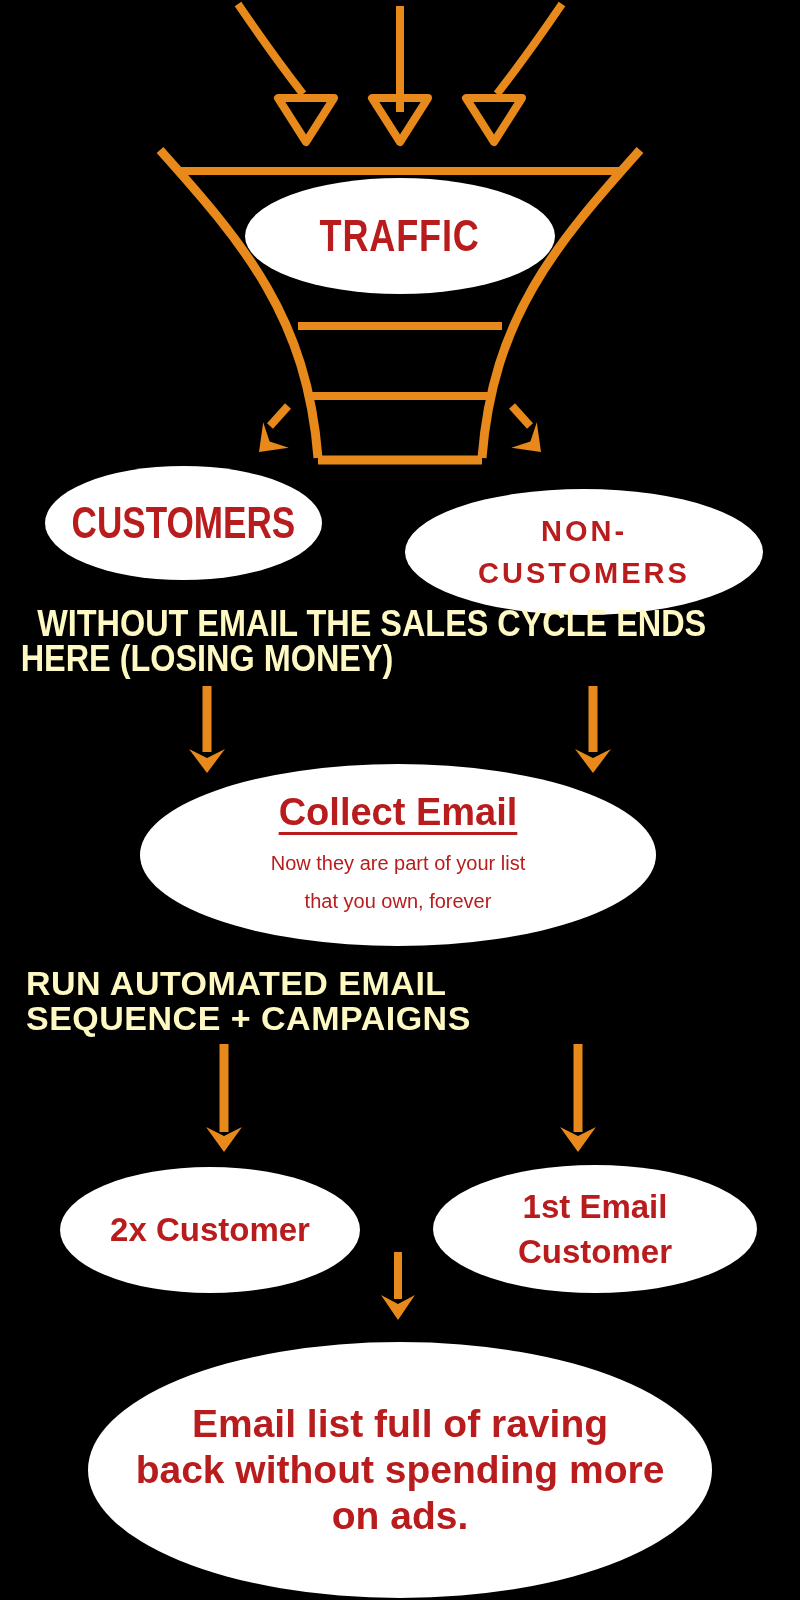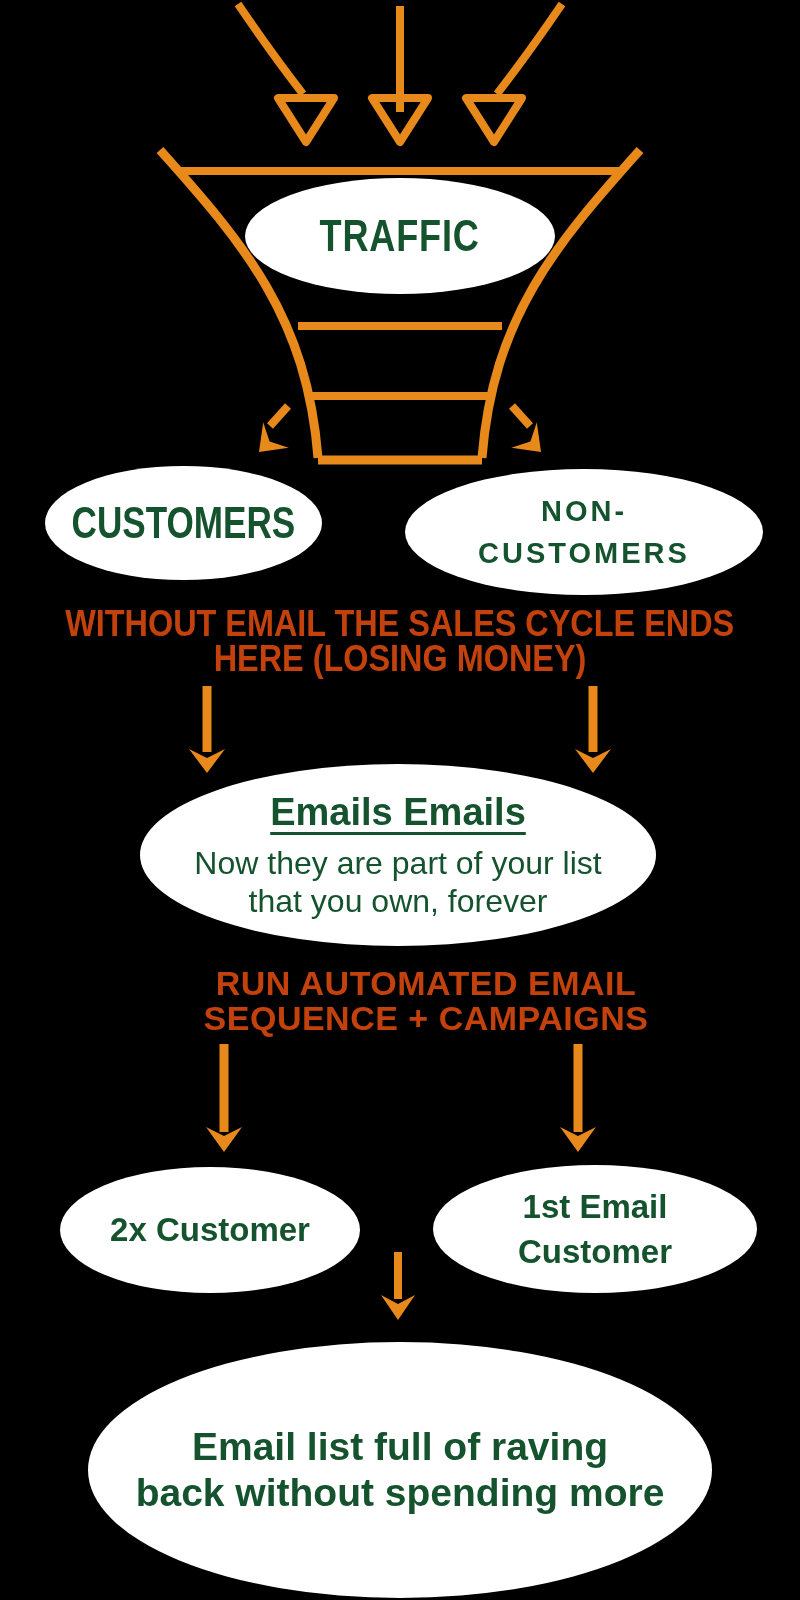--- a/index.html
+++ b/index.html
@@ -4,38 +4,38 @@
 <style>
   html,body{margin:0;padding:0;background:#000;}
   .stage{
     position:relative;width:800px;height:1600px;background:#000;overflow:hidden;
     font-family:"Liberation Sans","DejaVu Sans",sans-serif;
   }
   .gfx{position:absolute;left:0;top:0;}
   .bubble{
     position:absolute;background:#fff;border-radius:50%;
     display:flex;flex-direction:column;justify-content:center;align-items:center;
-    text-align:center;color:#14532d;
+    text-align:center;color:#b91c1c;
   }
   .cond{display:inline-block;white-space:nowrap;transform-origin:50% 50%;}
   .traffic-label{font-size:44px;font-weight:bold;letter-spacing:1px;transform:scaleX(.82);}
   .customers-label{font-size:45px;font-weight:bold;transform:scaleX(.78);}
   .noncust-line{font-size:29px;font-weight:bold;letter-spacing:3px;line-height:42px;white-space:nowrap;}
   .banner{
-    position:absolute;left:0;width:800px;color:#c2410c;text-align:center;
+    position:absolute;left:0;width:800px;color:#fef9c3;
     font-weight:bold;
   }
   .warning-line{font-size:36px;line-height:35px;transform:scaleX(.9);}
   .automation-line{font-size:34px;line-height:35px;letter-spacing:.5px;white-space:nowrap;}
   .collect-title{
     font-size:38px;font-weight:bold;
     text-decoration:underline;text-decoration-thickness:3px;text-underline-offset:7px;
     margin-bottom:10px;white-space:nowrap;
   }
-  .collect-body{font-size:32px;line-height:38px;white-space:nowrap;text-align:right;}
+  .collect-body{font-size:20px;line-height:38px;white-space:nowrap;text-align:right;}
   .result-label{font-size:33px;font-weight:bold;white-space:nowrap;}
   .result-line{font-size:33px;font-weight:bold;line-height:45px;white-space:nowrap;}
   .outcome-line{font-size:39px;font-weight:bold;line-height:46px;white-space:nowrap;}
 </style>
 </head>
 <body>
 
 <div class="stage">
 
   <svg class="gfx" width="800" height="1600" viewBox="0 0 800 1600">
@@ -78,32 +78,32 @@
   </svg>
 
   <div class="bubble" style="left:245px;top:178px;width:310px;height:116px;">
     <span class="cond traffic-label">TRAFFIC</span>
   </div>
 
   <div class="bubble" style="left:45px;top:466px;width:277px;height:114px;">
     <span class="cond customers-label">CUSTOMERS</span>
   </div>
 
-  <div class="bubble" style="left:405px;top:469px;width:358px;height:126px;">
+  <div class="bubble" style="left:405px;top:489px;width:358px;height:126px;">
     <span class="noncust-line">NON-</span>
     <span class="noncust-line">CUSTOMERS</span>
   </div>
 
   <div class="banner" style="top:606px;">
     <div><span class="cond warning-line">WITHOUT EMAIL THE SALES CYCLE ENDS</span></div>
     <div><span class="cond warning-line">HERE (LOSING MONEY)</span></div>
   </div>
 
   <div class="bubble" style="left:140px;top:764px;width:516px;height:182px;">
-    <span class="collect-title">Emails Emails</span>
+    <span class="collect-title">Collect Email</span>
     <span class="collect-body">Now they are part of your list</span>
     <span class="collect-body">that you own, forever</span>
   </div>
 
   <div class="banner" style="top:966px;padding-left:26px;">
     <div class="automation-line">RUN AUTOMATED EMAIL</div>
     <div class="automation-line">SEQUENCE + CAMPAIGNS</div>
   </div>
 
   <div class="bubble" style="left:60px;top:1167px;width:300px;height:126px;">
@@ -111,15 +111,16 @@
   </div>
 
   <div class="bubble" style="left:433px;top:1165px;width:324px;height:128px;">
     <span class="result-line">1st Email</span>
     <span class="result-line">Customer</span>
   </div>
 
   <div class="bubble" style="left:88px;top:1342px;width:624px;height:256px;">
     <span class="outcome-line">Email list full of raving</span>
     <span class="outcome-line">back without spending more</span>
+    <span class="outcome-line">on ads.</span>
   </div>
 
 </div>
 
 </body></html>

